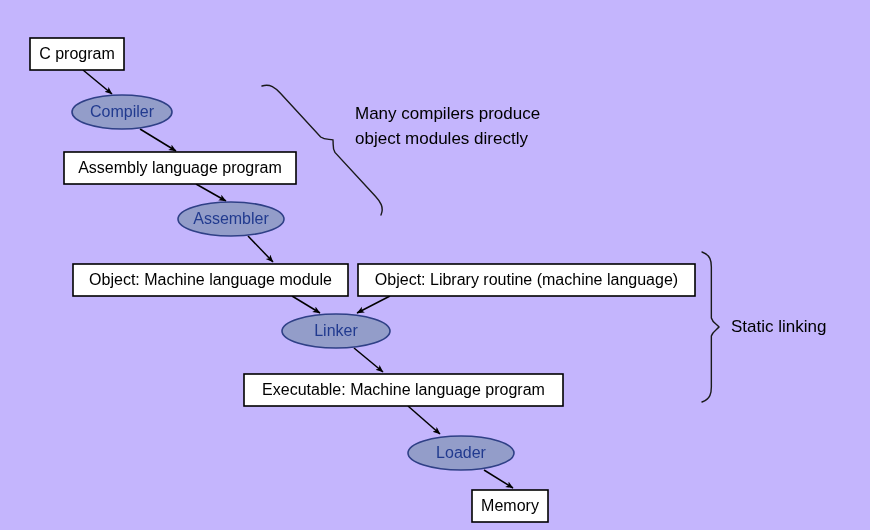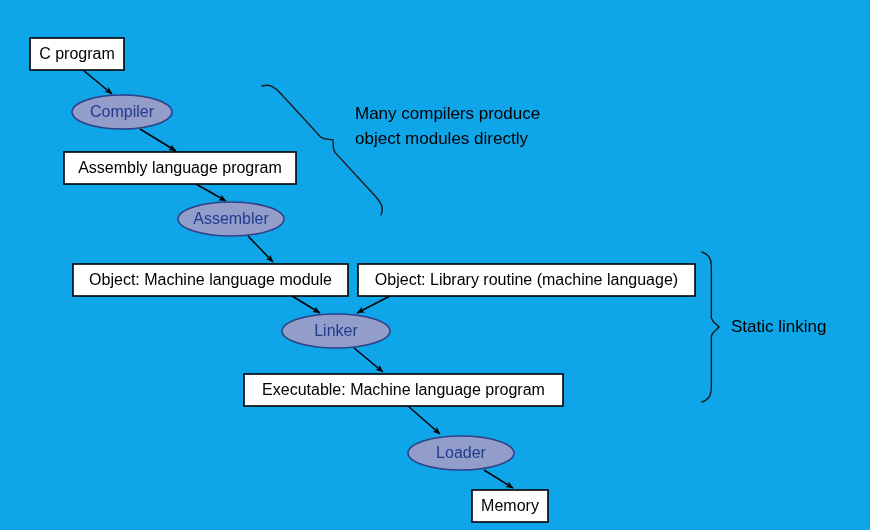--- a/index.html
+++ b/index.html
@@ -11,21 +11,21 @@
     width: 870px;
     height: 530px;
     overflow: hidden;
     font-family: "Liberation Sans", sans-serif;
     color: #000000;
   }
   #diagram-root {
     position: relative;
     width: 870px;
     height: 530px;
-    background: #0ea5e9;
+    background: #c4b5fd;
   }
   svg#diagram-svg {
     position: absolute;
     left: 0;
     top: 0;
     width: 870px;
     height: 530px;
     display: block;
   }
   .node-box rect {

